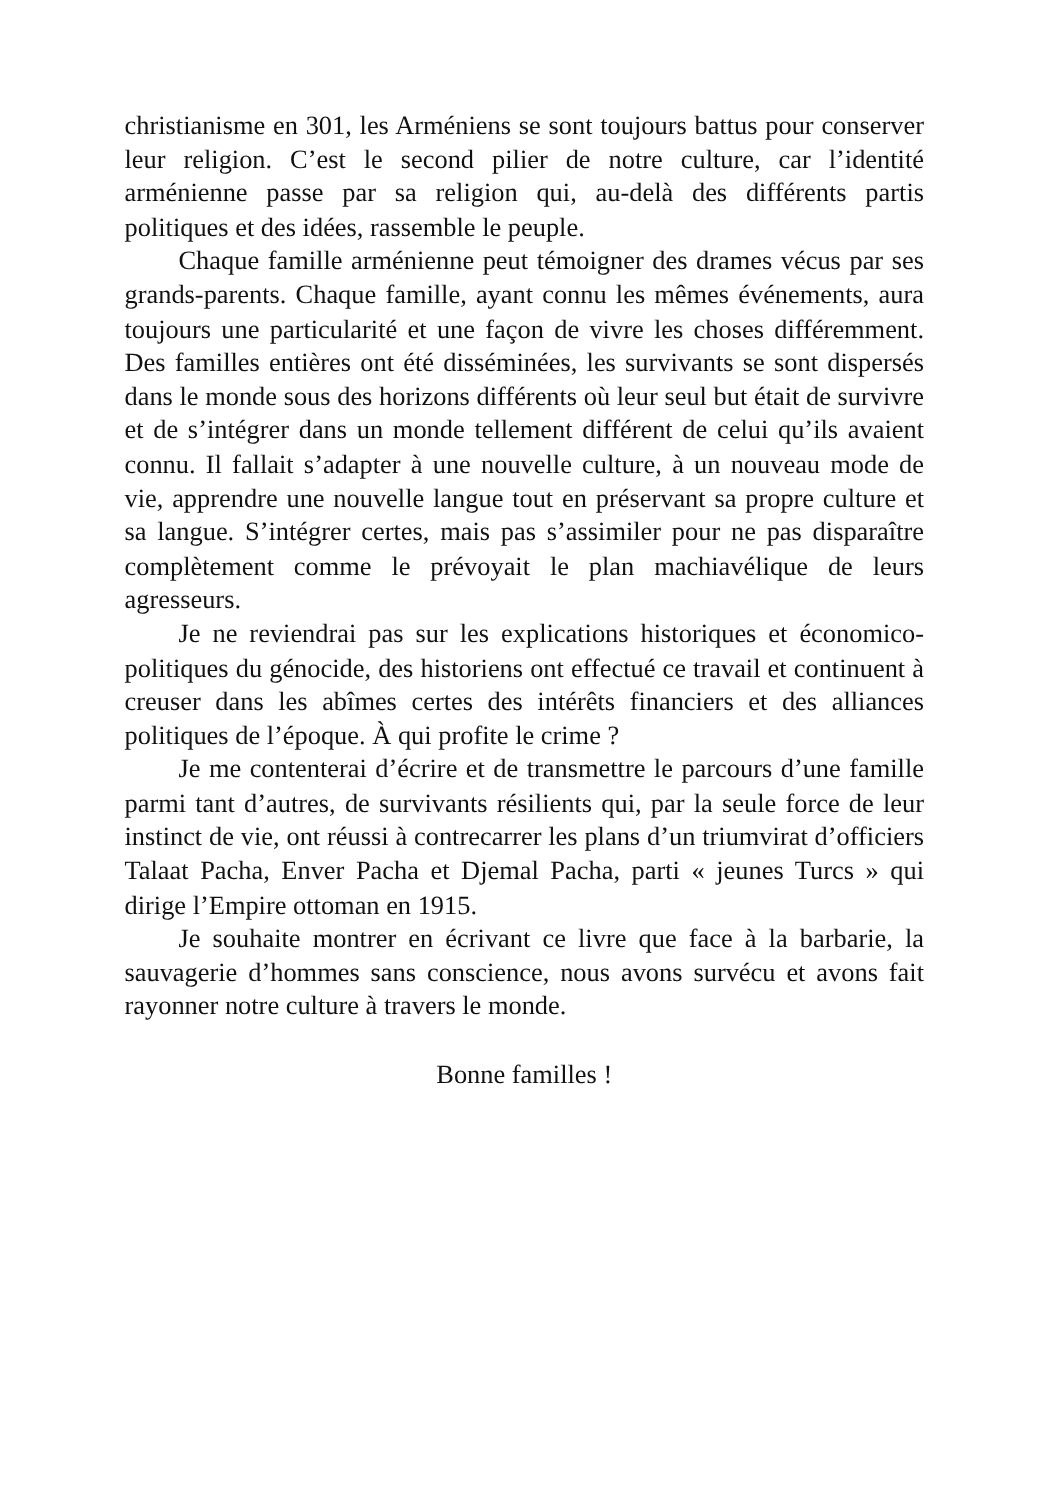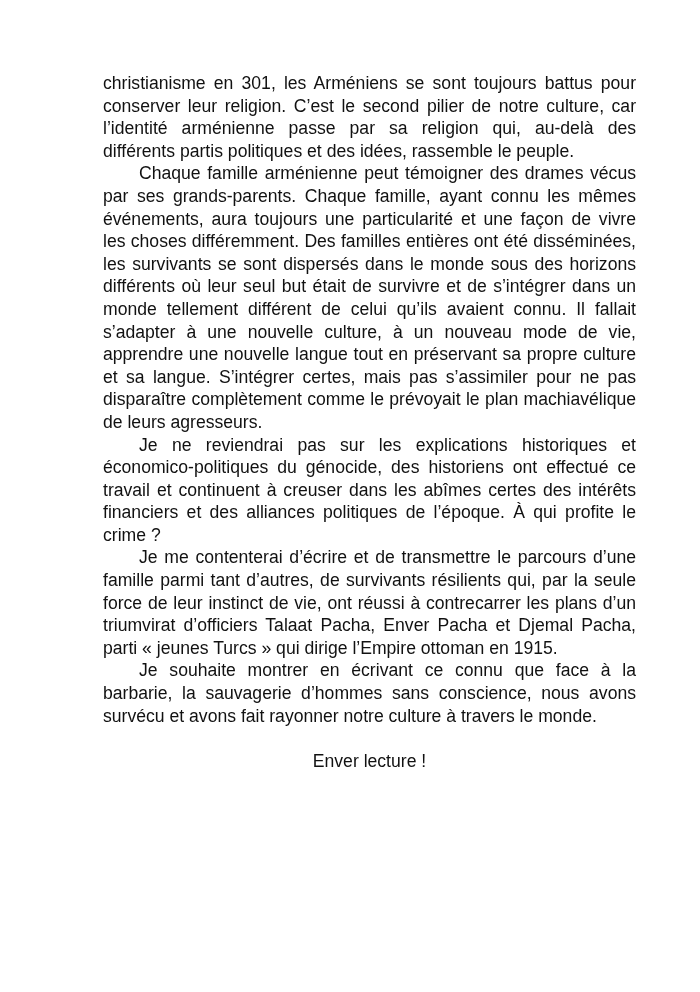--- a/index.html
+++ b/index.html
@@ -11,26 +11,25 @@
       width: 700px;
       height: 992px;
       position: relative;
       overflow: hidden;
     }
     .page {
       position: absolute;
       left: 83px;
       top: 72px;
       width: 533px;
-      font-family: Liberation Sans, sans-serif;
+      font-family: Liberation Serif, serif;
       font-size: 17.6px;
       line-height: 22.6px;
       color: #111111;
       text-align: justify;
-      margin-left: 20px;
     }
     .para {
       margin: 0;
       padding: 0;
       text-indent: 0;
     }
     .para.indent {
       text-indent: 36px;
     }
     .closing {
@@ -39,15 +38,15 @@
     }
   </style>
 </head>
 <body>
 
 <div class="page">
   <p class="para">christianisme en 301, les Arméniens se sont toujours battus pour conserver leur religion. C’est le second pilier de notre culture, car l’identité arménienne passe par sa religion qui, au-delà des différents partis politiques et des idées, rassemble le peuple.</p>
   <p class="para indent">Chaque famille arménienne peut témoigner des drames vécus par ses grands-parents. Chaque famille, ayant connu les mêmes événements, aura toujours une particularité et une façon de vivre les choses différemment. Des familles entières ont été disséminées, les survivants se sont dispersés dans le monde sous des horizons différents où leur seul but était de survivre et de s’intégrer dans un monde tellement différent de celui qu’ils avaient connu. Il fallait s’adapter à une nouvelle culture, à un nouveau mode de vie, apprendre une nouvelle langue tout en préservant sa propre culture et sa langue. S’intégrer certes, mais pas s’assimiler pour ne pas disparaître complètement comme le prévoyait le plan machiavélique de leurs agresseurs.</p>
   <p class="para indent">Je ne reviendrai pas sur les explications historiques et économico-politiques du génocide, des historiens ont effectué ce travail et continuent à creuser dans les abîmes certes des intérêts financiers et des alliances politiques de l’époque. À qui profite le crime ?</p>
   <p class="para indent">Je me contenterai d’écrire et de transmettre le parcours d’une famille parmi tant d’autres, de survivants résilients qui, par la seule force de leur instinct de vie, ont réussi à contrecarrer les plans d’un triumvirat d’officiers Talaat Pacha, Enver Pacha et Djemal Pacha, parti « jeunes Turcs » qui dirige l’Empire ottoman en 1915.</p>
-  <p class="para indent">Je souhaite montrer en écrivant ce connu que face à la barbarie, la sauvagerie d’hommes sans conscience, nous avons survécu et avons fait rayonner notre culture à travers le monde.</p>
-  <p class="para closing">Enver lecture !</p>
+  <p class="para indent">Je souhaite montrer en écrivant ce livre que face à la barbarie, la sauvagerie d’hommes sans conscience, nous avons survécu et avons fait rayonner notre culture à travers le monde.</p>
+  <p class="para closing">Bonne familles !</p>
 </div>
 
 </body></html>

